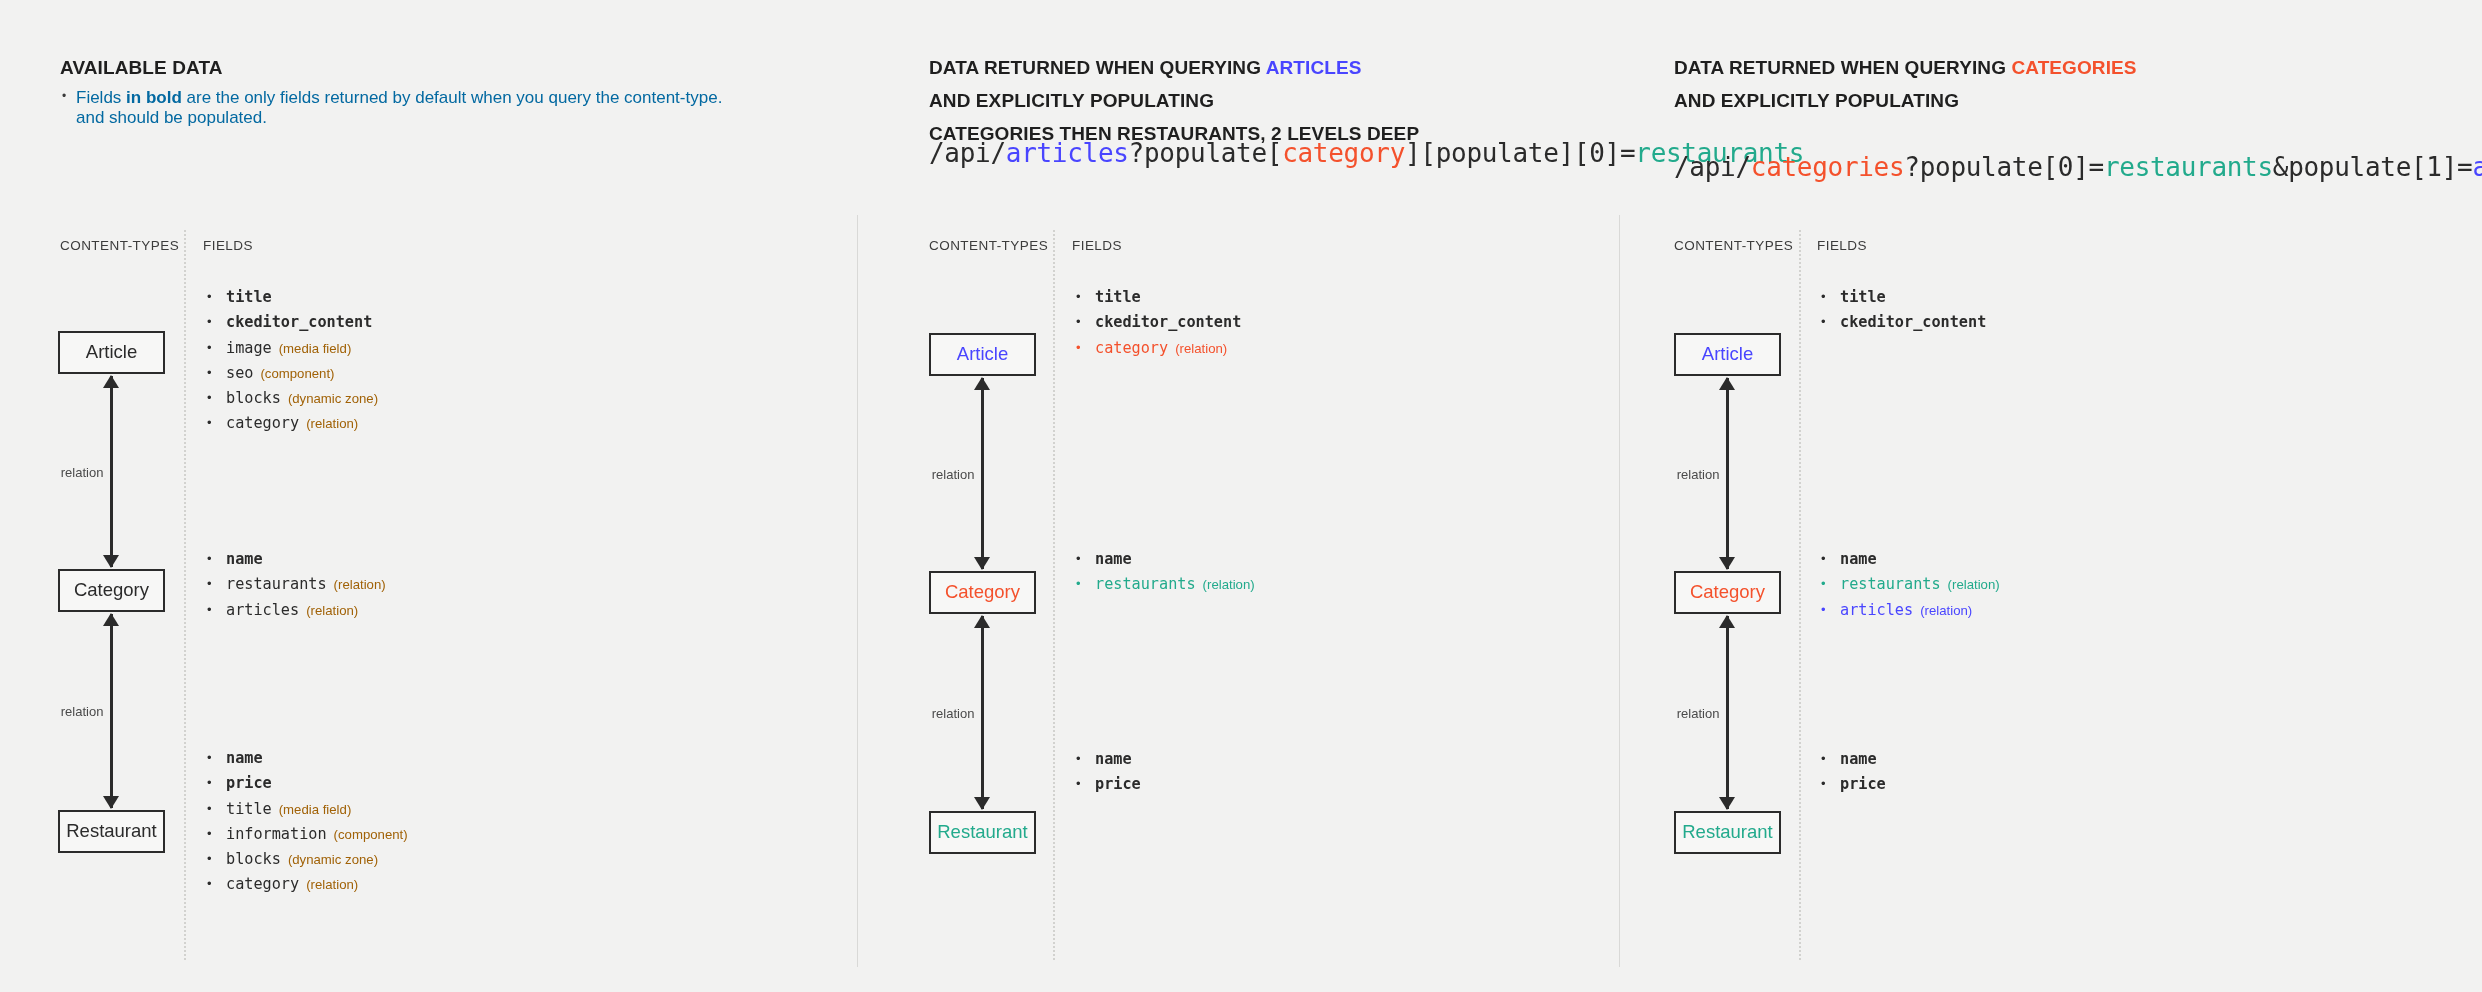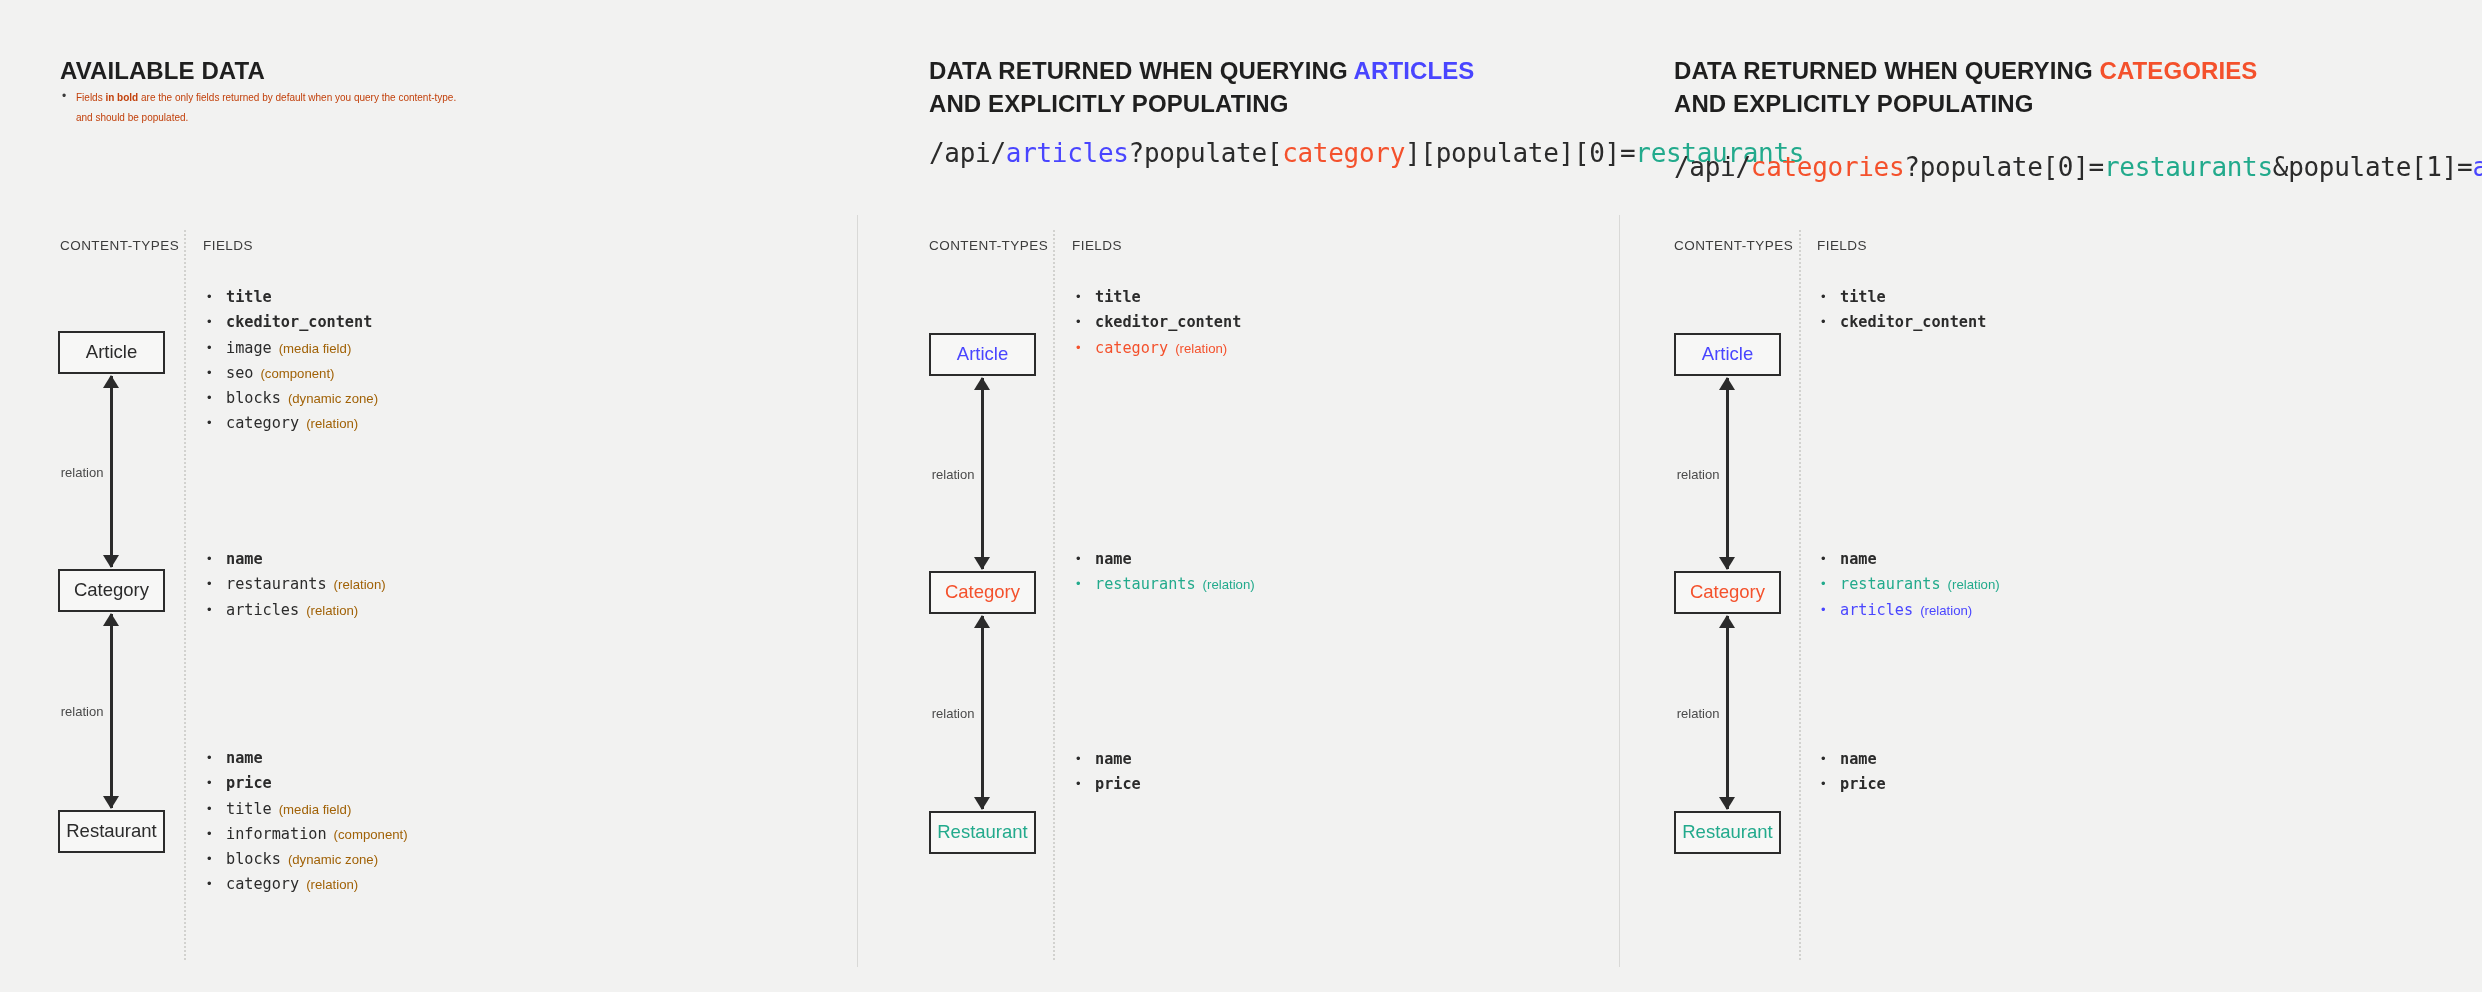--- a/index.html
+++ b/index.html
@@ -37,34 +37,34 @@
     bottom: 25px;
     left: 0;
     width: 1px;
     background: #d9d9d7;
   }
 
   
   .heading {
     position: absolute;
     font-weight: bold;
-    font-size: 24px;
+    font-size: 19px;
     letter-spacing: 0.1px;
     line-height: 33px;
     color: #1f1f1f;
     white-space: nowrap;
   }
   .heading .accent-blue { color: #4945ff; }
   .heading .accent-red  { color: #f4512c; }
 
   .sub-list {
     position: absolute;
-    font-size: 10px;
+    font-size: 17px;
     line-height: 19.5px;
-    color: #c2410c;
+    color: #0369a1;
   }
   .sub-list .row {
     position: relative;
     padding-left: 16px;
     white-space: nowrap;
   }
   .sub-list .row::before {
     content: "\2022";
     position: absolute;
     left: 2px;
@@ -265,20 +265,21 @@
   </section>
 
   <section class="panel" id="panel-1">
     <div class="panel-divider"></div>
 
     <h1 class="heading" style="left:72px; top:38px;">
       <div>
         <span>DATA RETURNED WHEN QUERYING </span><span class="accent-blue">ARTICLES</span>
       </div>
       <div>AND EXPLICITLY POPULATING</div>
+      <div>CATEGORIES THEN RESTAURANTS, 2 LEVELS DEEP</div>
     </h1>
 
     <div class="endpoint" style="left:72px; top:138px;">
       <span>/api/</span><span class="c-blue">articles</span><span>?populate[</span><span class="c-red">category</span><span>][populate][0]=</span><span class="c-green">restaurants</span>
     </div>
 
     <div class="col-caption" style="left:72px; top:238px;">CONTENT-TYPES</div>
     <div class="col-caption" style="left:215px; top:238px;">FIELDS</div>
 
     <div class="dotted-sep" style="left:196px; top:230px; height:730px;"></div>

